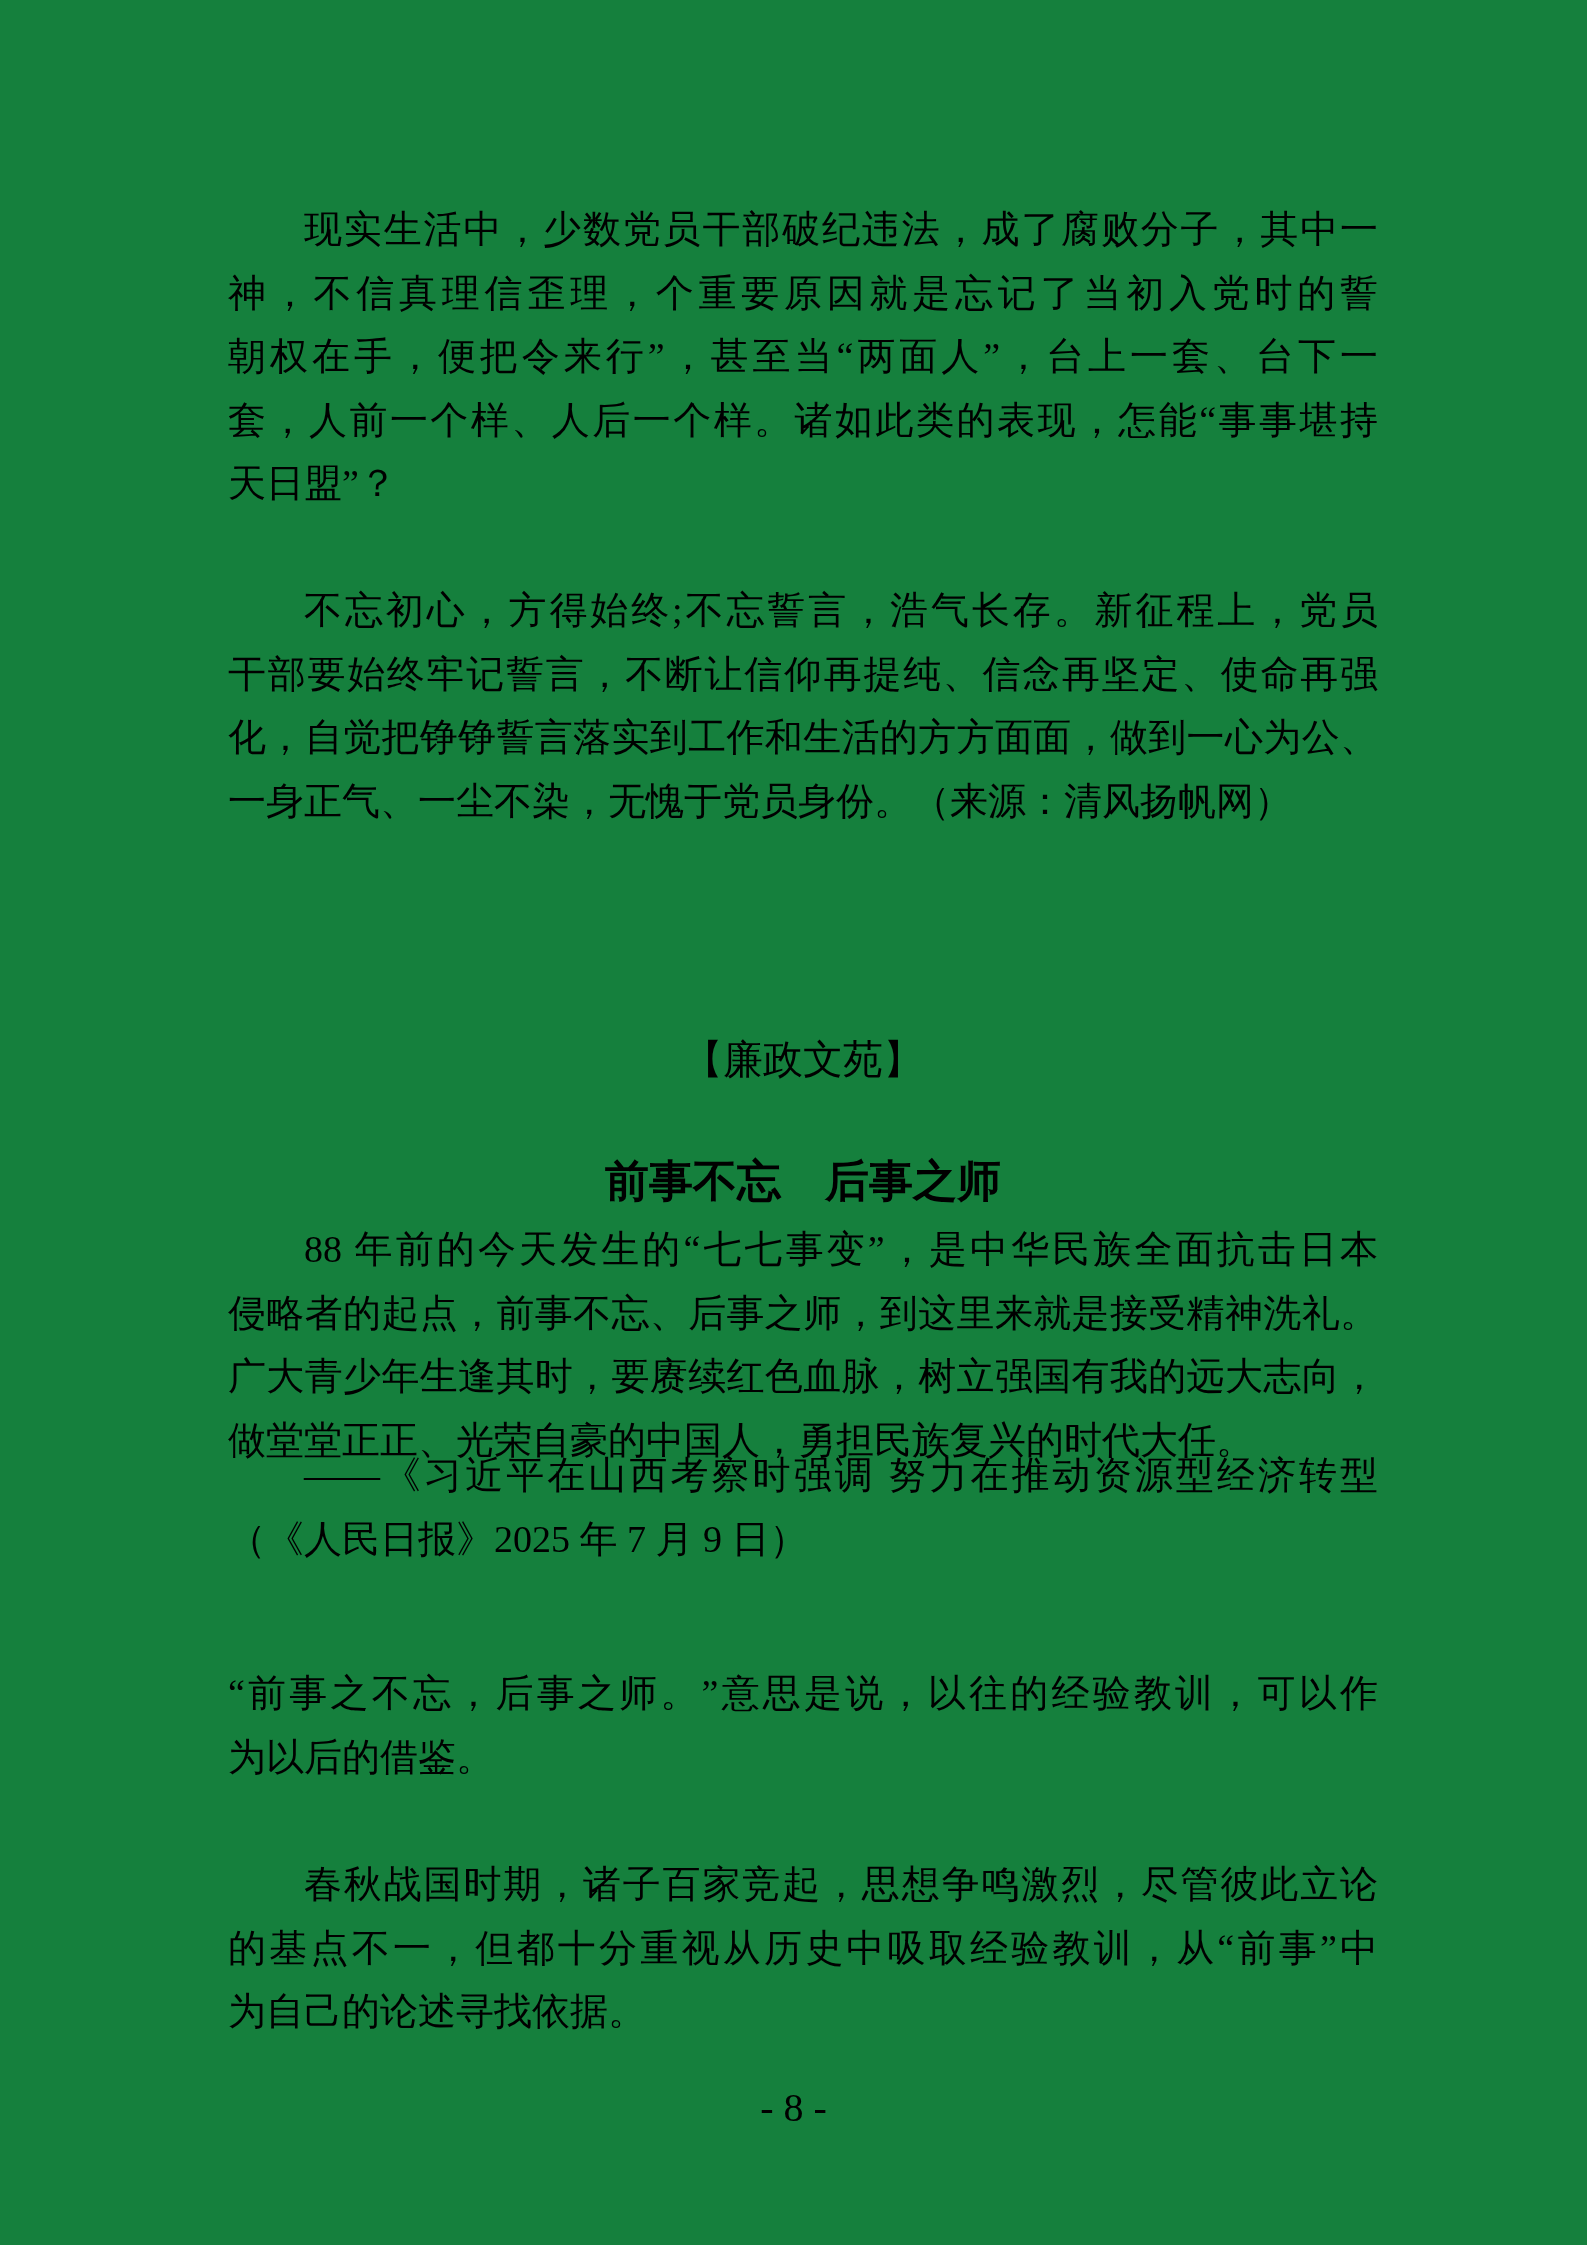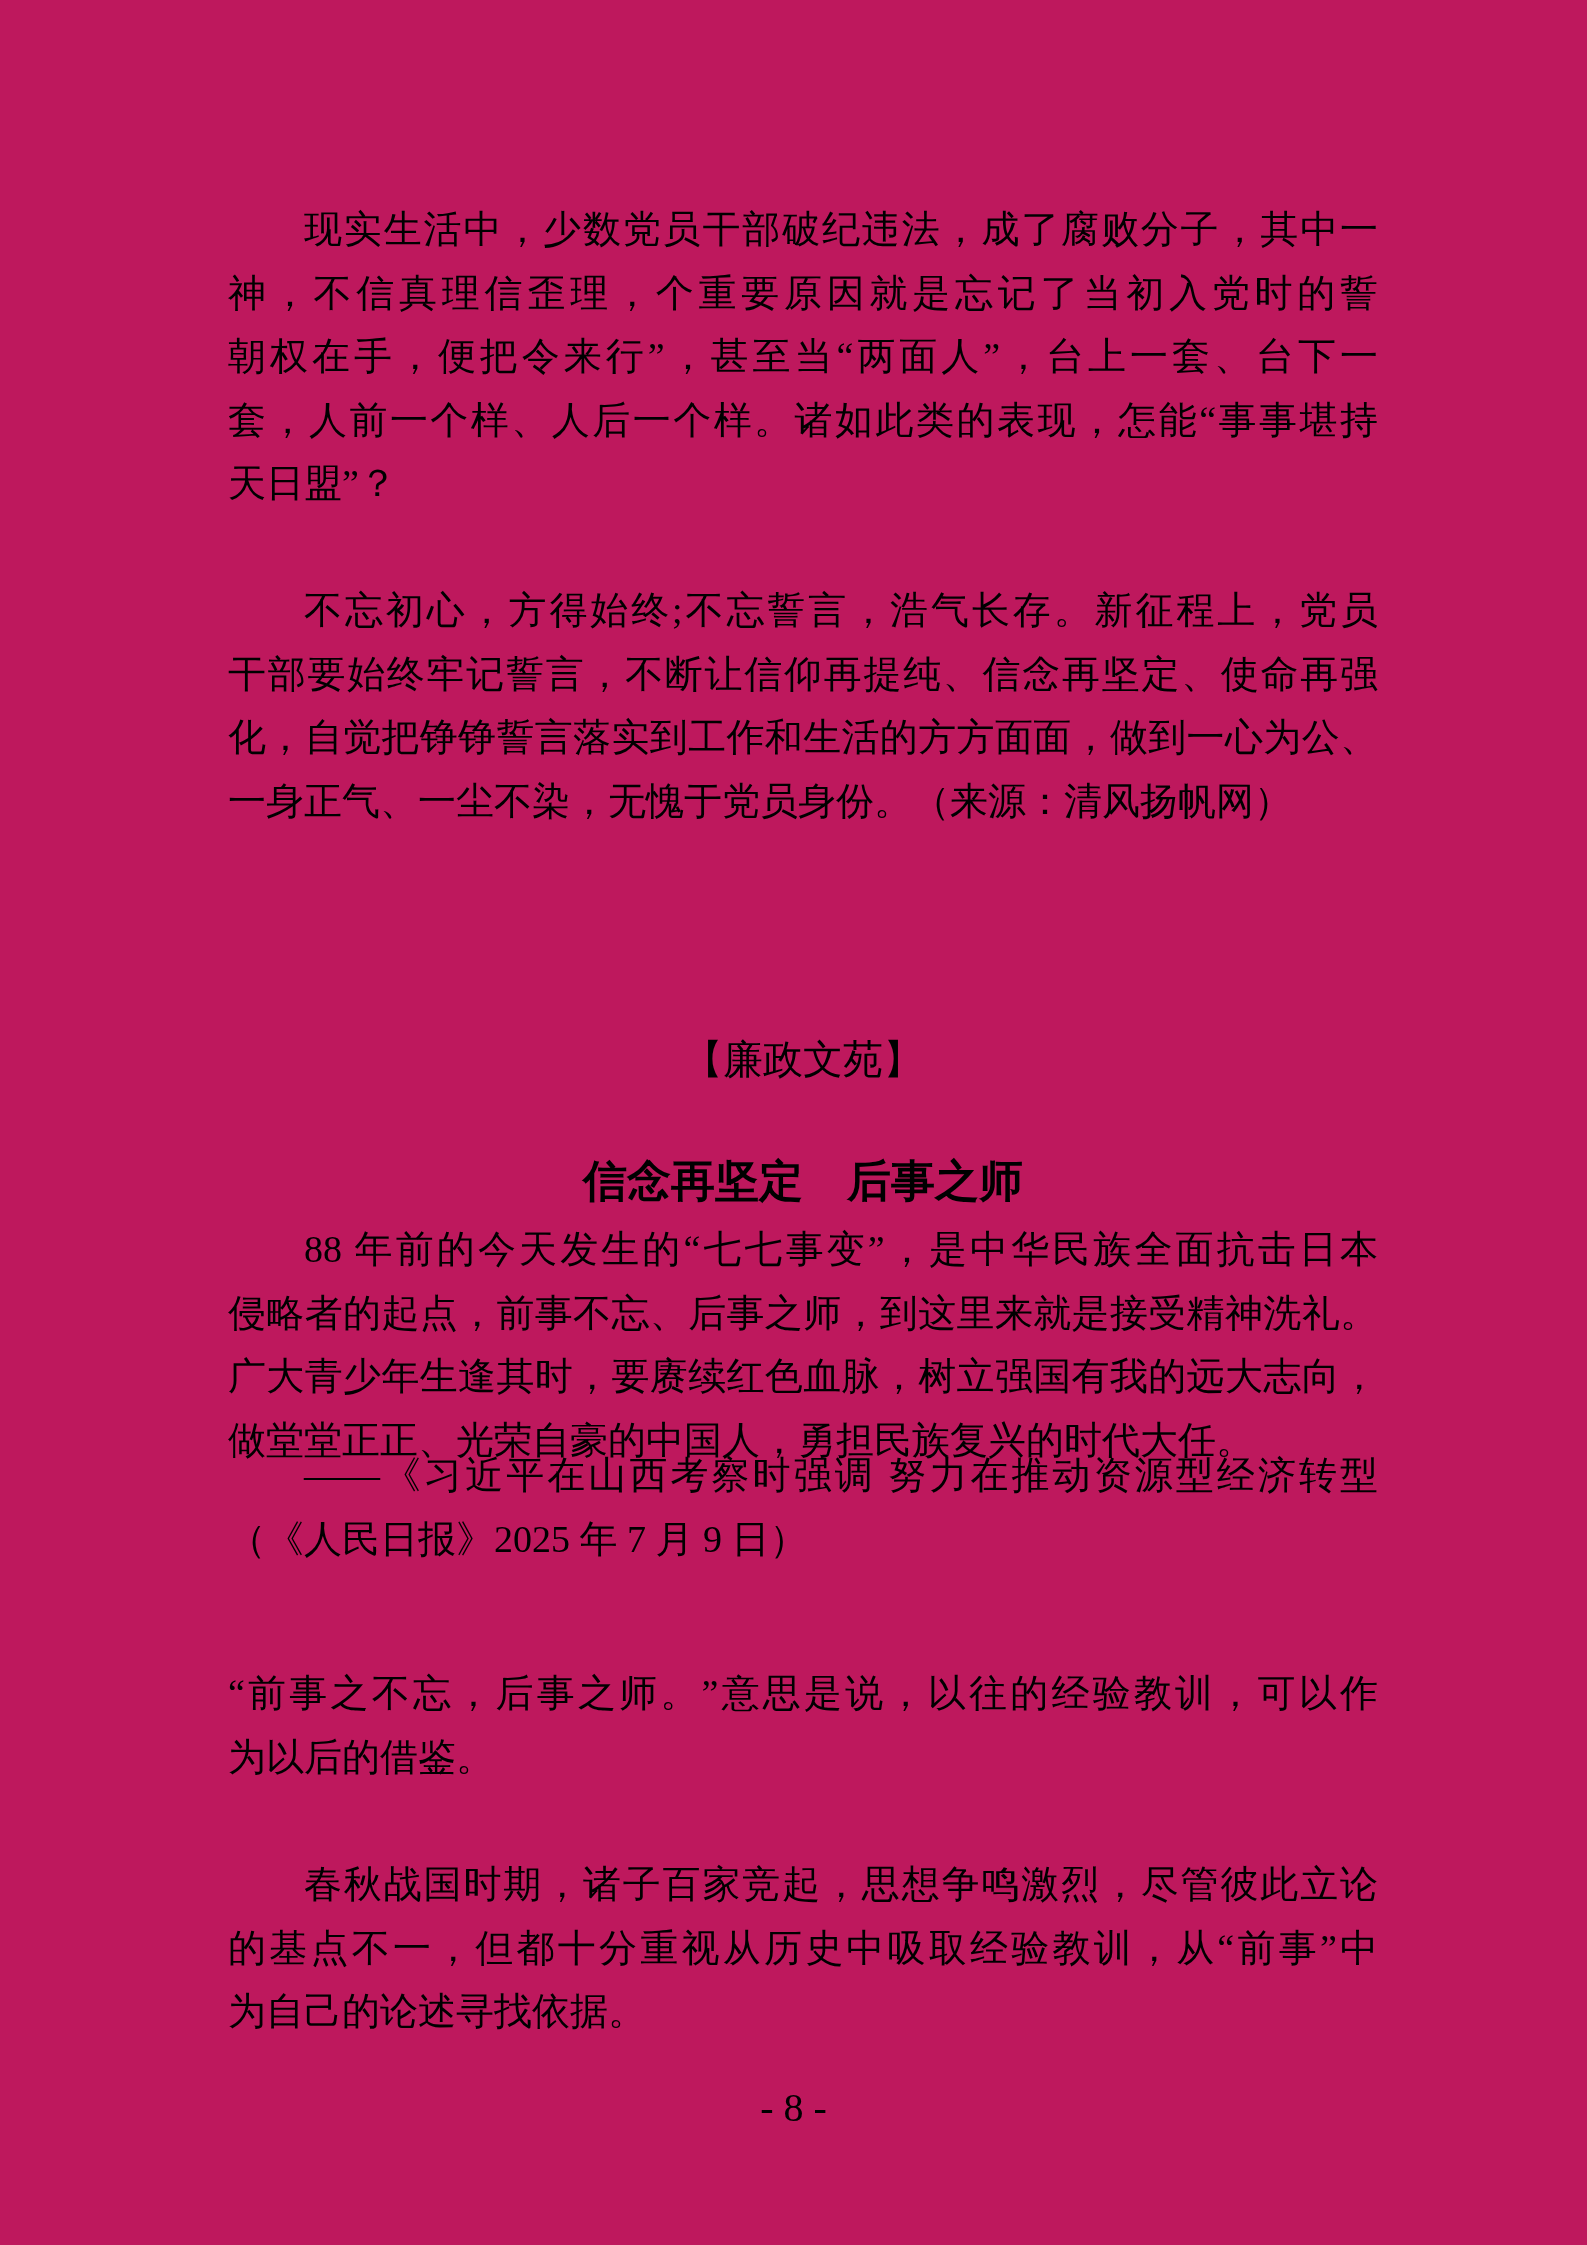--- a/index.html
+++ b/index.html
@@ -1,21 +1,21 @@
 <!DOCTYPE html>
 <html><head>
 <meta charset="utf-8">
 <style>
   html,body{margin:0;padding:0;background:#888;}
   .page{
     position:relative;
     width:1587px;
     height:2245px;
     margin:0 auto;
-    background:#be185d;
+    background:#15803d;
     overflow:hidden;
     font-family:"Liberation Serif","DejaVu Serif",serif;
     color:#000000;
   }
   .para{
     position:absolute;
     left:228px;
     width:1150px;
     font-size:38px;
   }
@@ -101,15 +101,15 @@
         <div class="line fill">“前事之不忘，后事之师。”意思是说，以往的经验教训，可以作</div>
         <div class="line">为以后的借鉴。</div>
       </div>
       <div class="para p-5">
         <div class="line fill ind">春秋战国时期，诸子百家竞起，思想争鸣激烈，尽管彼此立论</div>
         <div class="line fill">的基点不一，但都十分重视从历史中吸取经验教训，从“前事”中</div>
         <div class="line">为自己的论述寻找依据。</div>
       </div>
     </div>
   <div class="sec-header">【廉政文苑】</div>
-  <div class="article-title">信念再坚定　后事之师</div>
+  <div class="article-title">前事不忘　后事之师</div>
   <div class="page-number">- 8 -</div>
 </div>
 
 </body></html>

